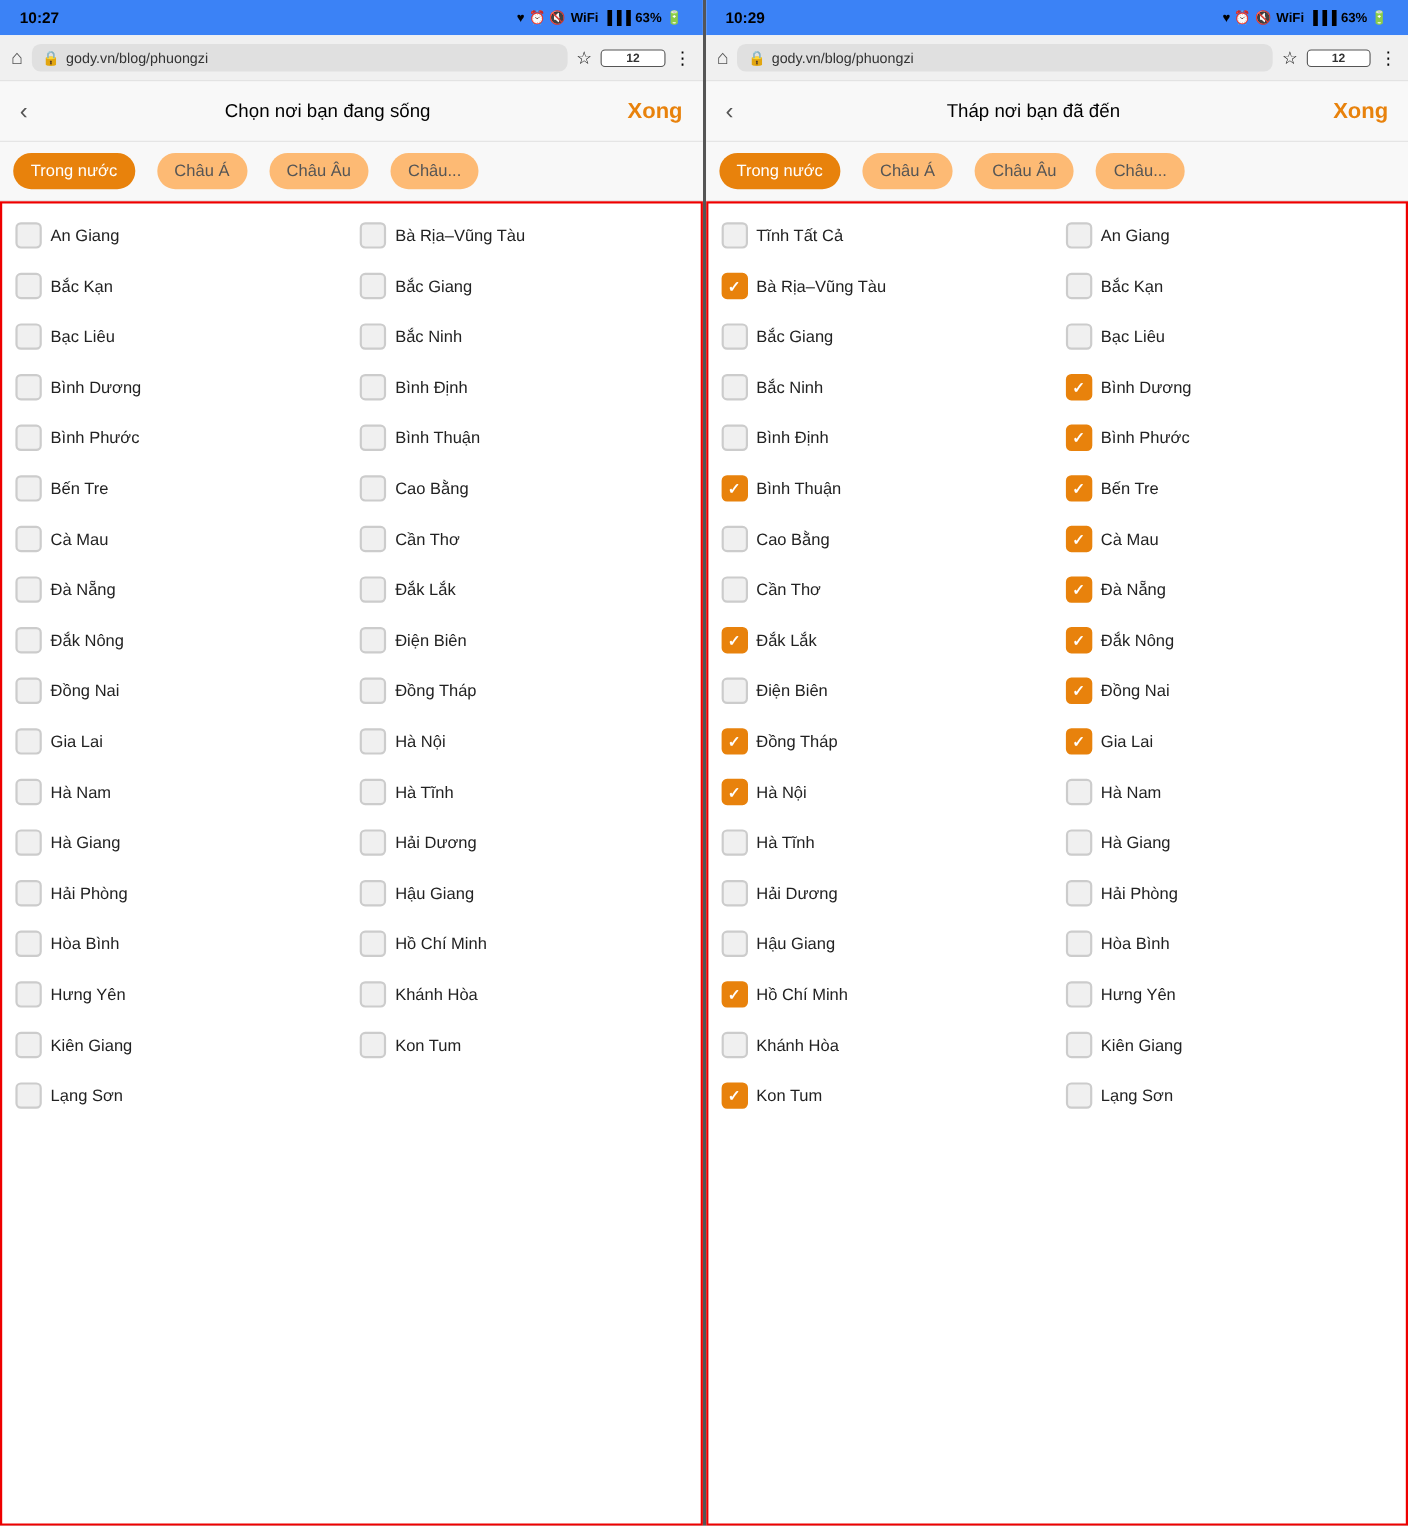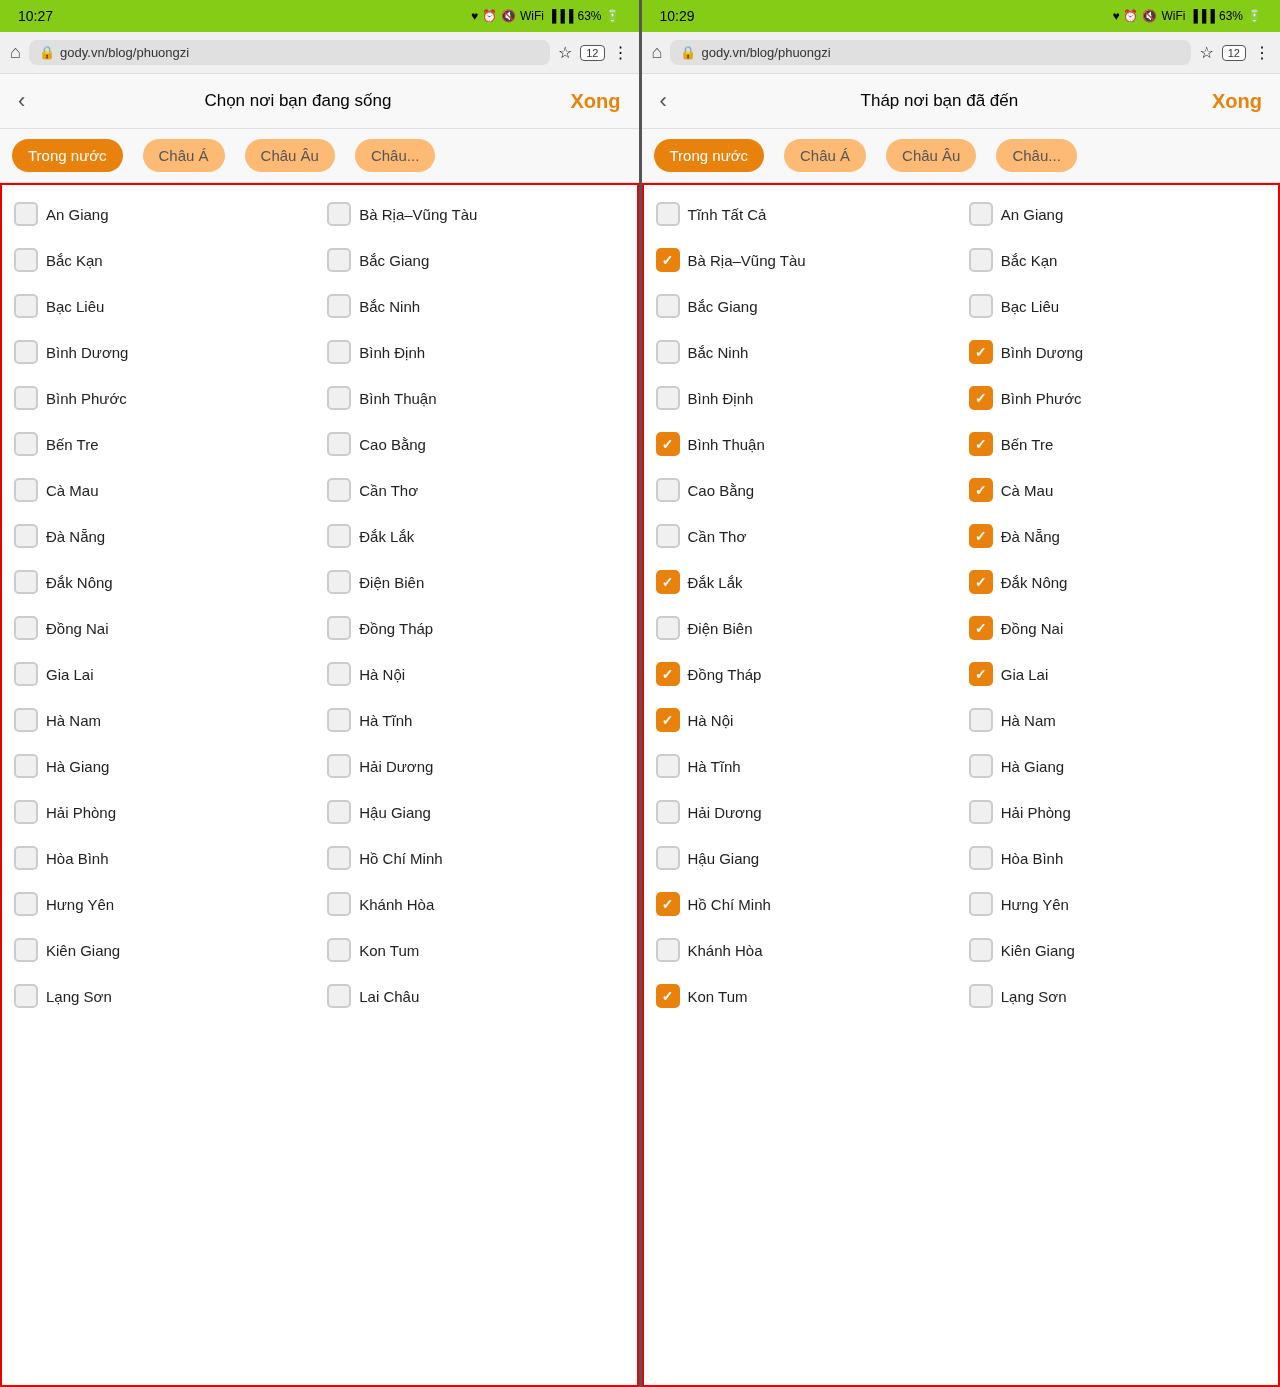--- a/index.html
+++ b/index.html
@@ -20,27 +20,27 @@
       display: flex;
       flex-direction: column;
       min-height: 1387px;
     }
     .phone:first-child {
       border-right: 3px solid #555;
     }
 
     
     .status-bar {
-      background: #84cc16;
+      background: #3b82f6;
       display: flex;
       align-items: center;
       justify-content: space-between;
       padding: 8px 18px;
       font-size: 14px;
-      font-weight: 400;
+      font-weight: 700;
     }
     .status-icons {
       display: flex;
       align-items: center;
       gap: 4px;
       font-size: 12px;
     }
 
     
     .browser-bar {
@@ -63,23 +63,23 @@
       display: flex;
       align-items: center;
       gap: 5px;
       font-size: 13px;
       color: #333;
     }
     .tab-badge {
       background: #fff;
       border: 1.5px solid #555;
       border-radius: 4px;
-      padding: 1px 5px;
+      padding: 1px 22px;
       font-size: 11px;
-      font-weight: normal;
+      font-weight: bold;
       color: #333;
     }
 
     
     .header {
       background: #f8f8f8;
       display: flex;
       align-items: center;
       justify-content: space-between;
       padding: 14px 18px;
@@ -349,24 +349,20 @@
             <span class="item-label">Kiên Giang</span>
           </div>
           <div class="list-item">
             <div class="checkbox"></div>
             <span class="item-label">Kon Tum</span>
           </div>
           <div class="list-item">
             <div class="checkbox"></div>
             <span class="item-label">Lạng Sơn</span>
           </div>
-          <div class="list-item">
-            <div class="checkbox"></div>
-            <span class="item-label">Lai Châu</span>
-          </div>
         </div>
     </div>
   </div>
 
   <div class="phone">
 
     <div class="status-bar">
       <span>10:29</span>
       <div class="status-icons">
         <span>♥</span>

